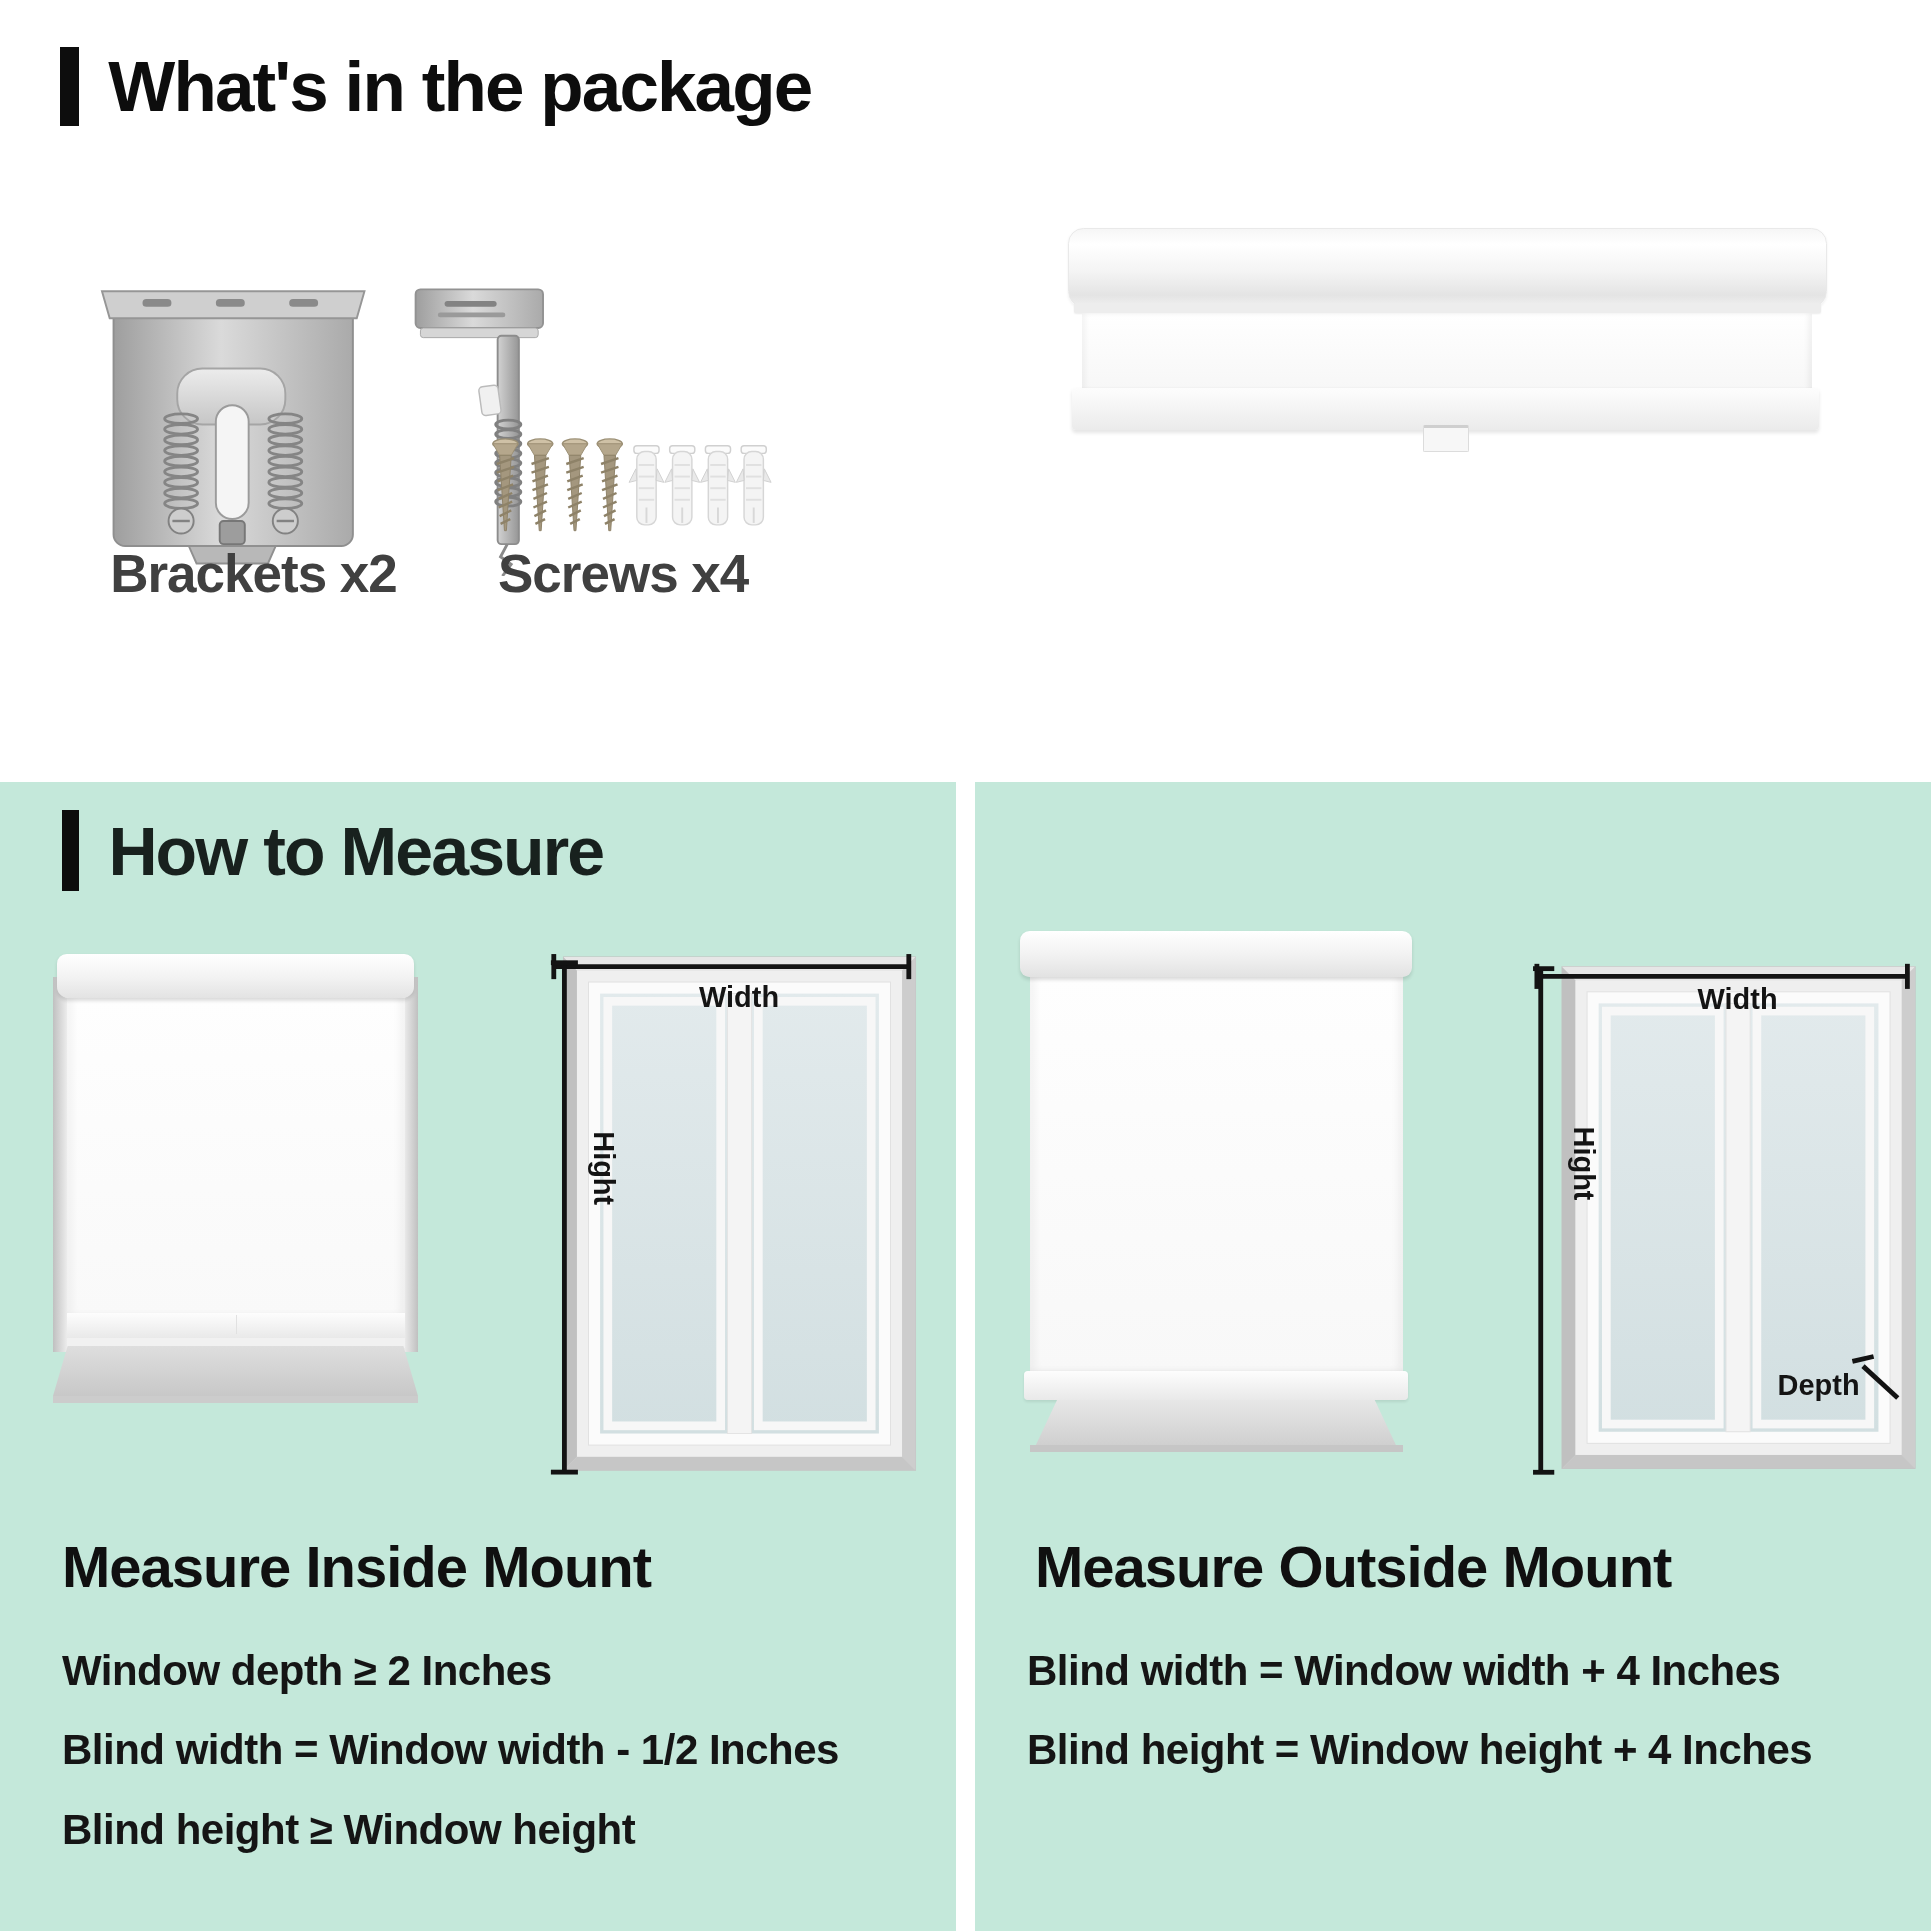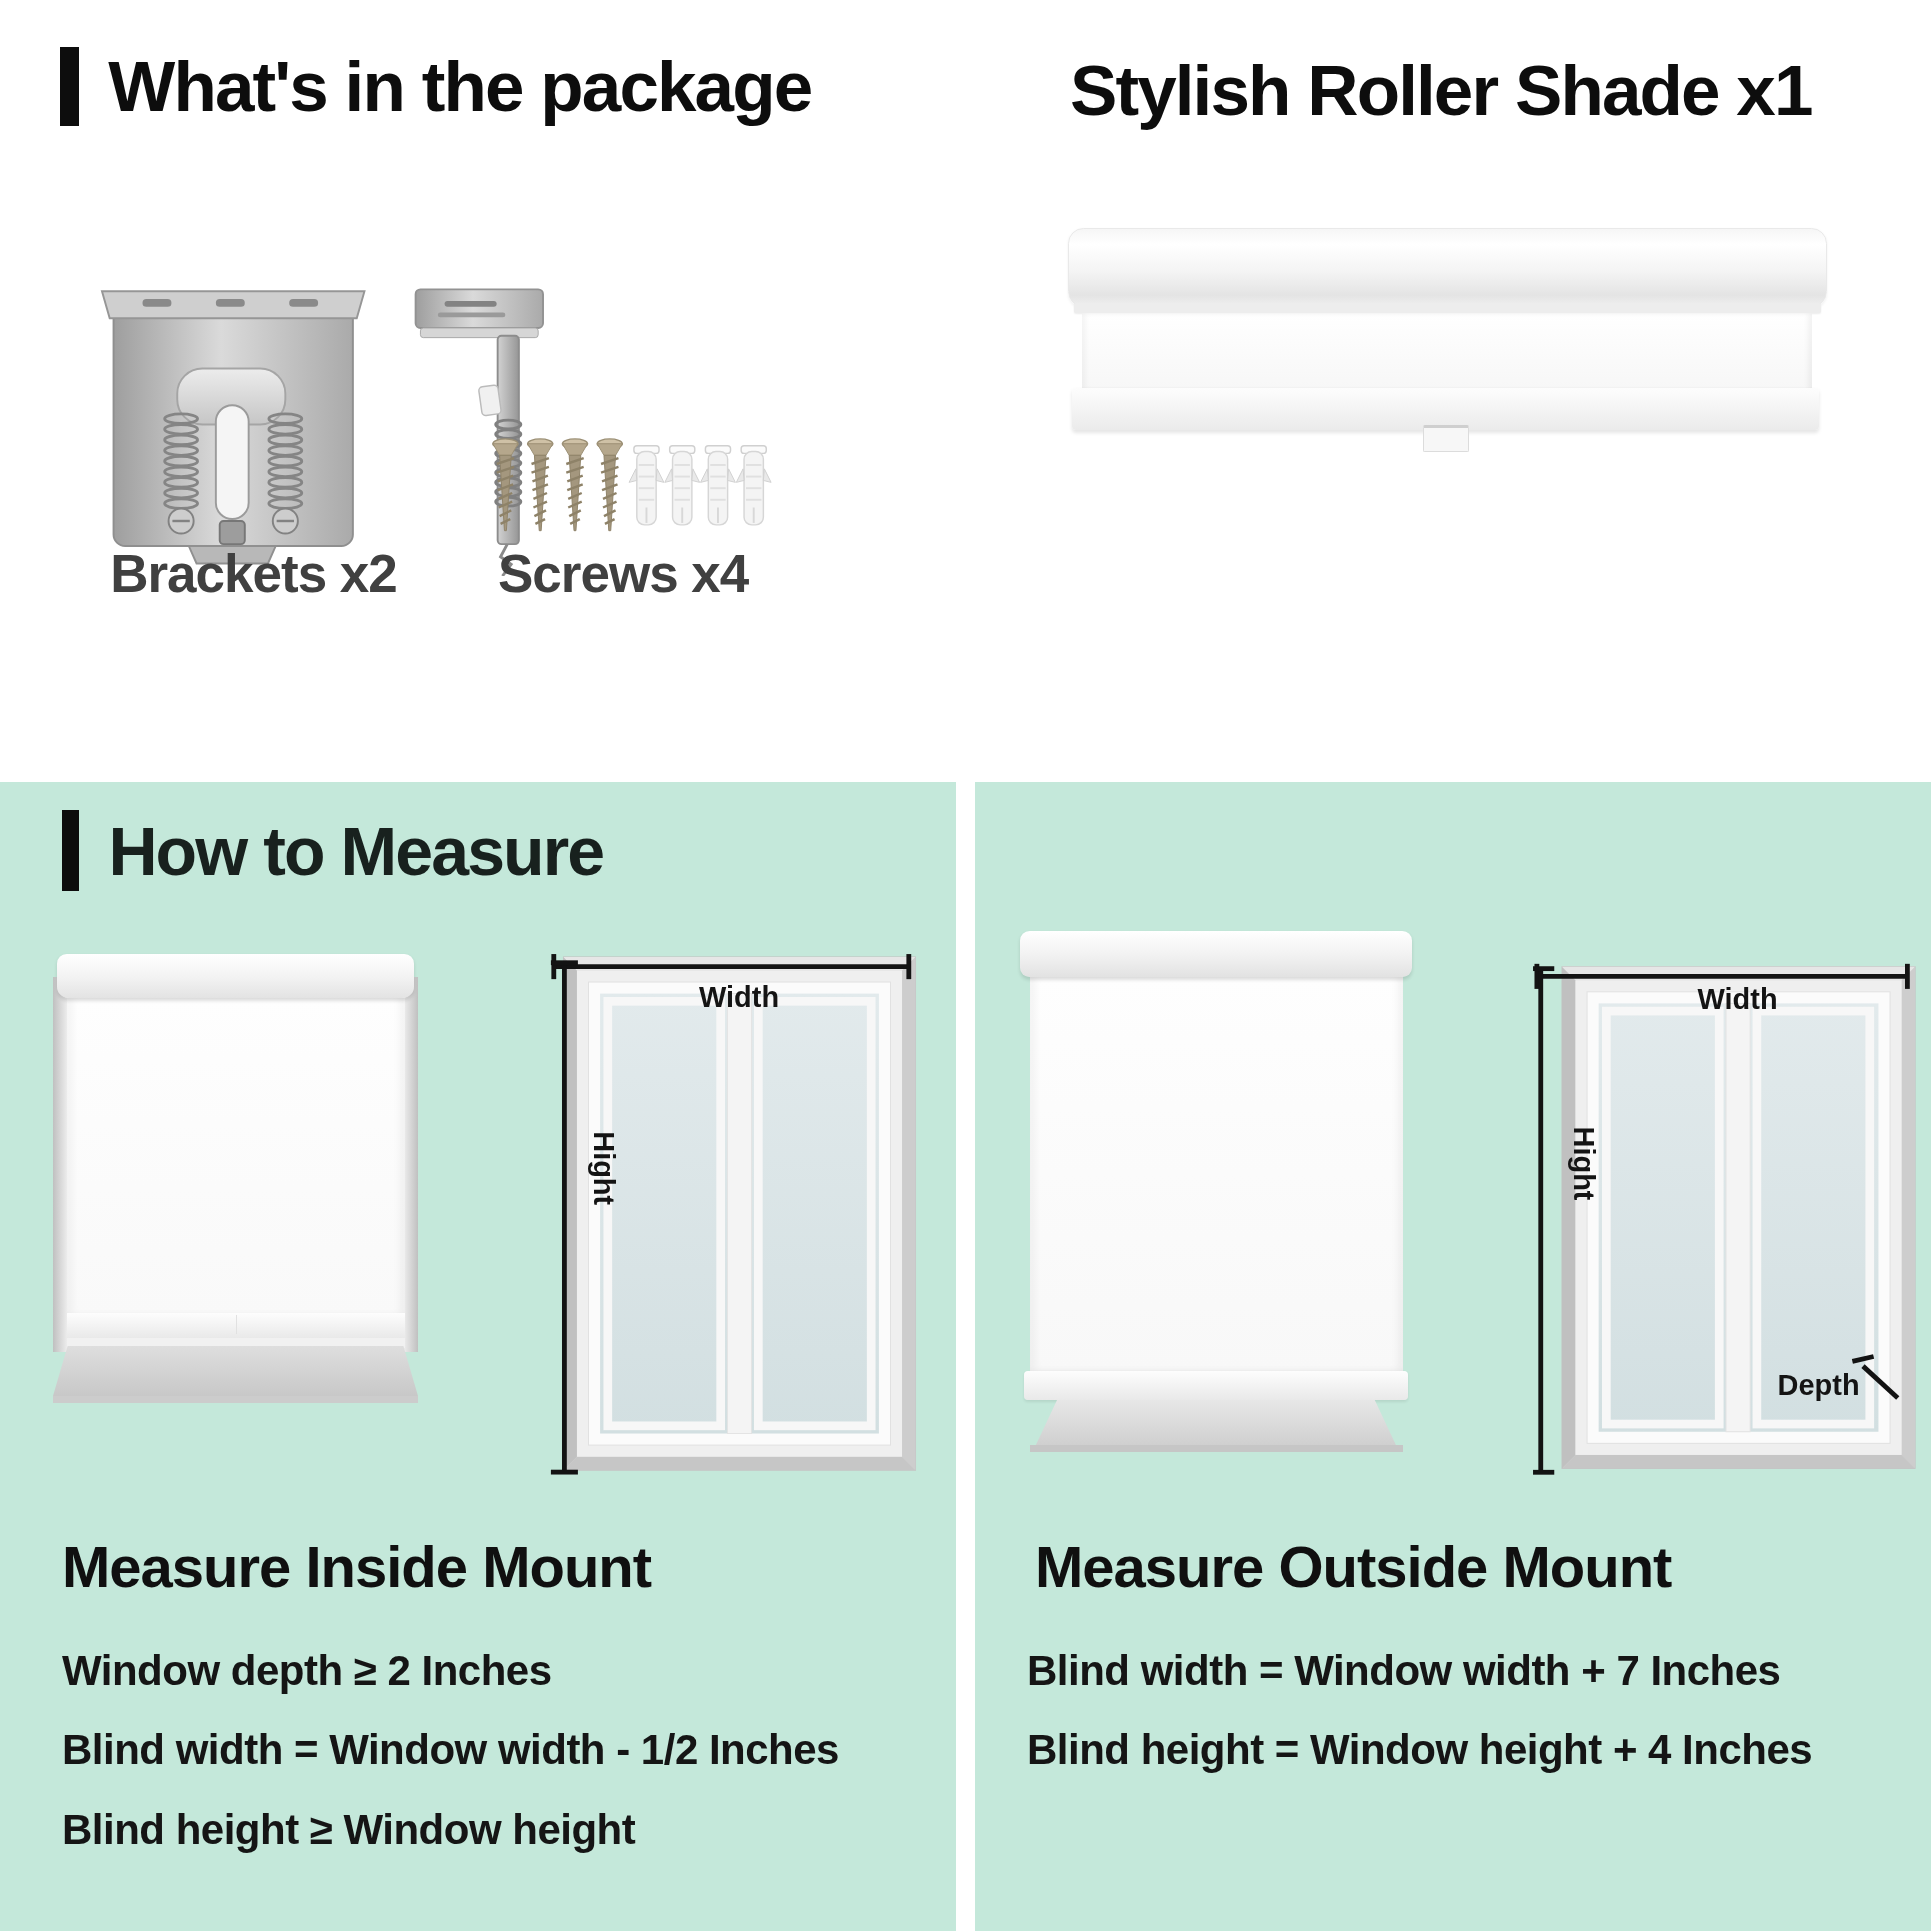--- a/index.html
+++ b/index.html
@@ -72,21 +72,20 @@
 </head>
 <body>
 
 <div class="canvas">
 
   <div class="abs h-row" style="left:60px;top:46px;height:81px;">
     <div class="h-bar" style="height:79px;"></div>
     <div class="h1">What's in the package</div>
   </div>
 
-  <div class="abs h1" style="left:1070px;top:50px;">Stylish Roller Shade x1</div>
 
   <svg class="abs" style="left:92px;top:272px;" width="488" height="304" viewBox="0 0 505 315">
     <defs>
       <linearGradient id="mgrad" x1="0" y1="0" x2="1" y2="0">
         <stop offset="0" stop-color="#9e9e9e"></stop>
           <stop offset="0.45" stop-color="#dadada"></stop>
           <stop offset="1" stop-color="#aaaaaa"></stop>
       </linearGradient>
       <linearGradient id="tgrad" x1="0" y1="0" x2="0" y2="1">
         <stop offset="0" stop-color="#ececec"></stop>
@@ -381,17 +380,17 @@
     <text transform="translate(42,212) rotate(90)" text-anchor="middle" font-size="30" font-weight="bold" fill="#141414">Hight</text>
     <text x="296" y="452" text-anchor="middle" font-size="30" font-weight="bold" fill="#141414">Depth</text>
   </svg>
 
   <div class="abs h2" style="left:62px;top:1533px;">Measure Inside Mount</div>
   <div class="abs body-line" style="left:62px;top:1647px;">Window depth ≥ 2 Inches</div>
   <div class="abs body-line" style="left:62px;top:1726px;">Blind width = Window width - 1/2 Inches</div>
   <div class="abs body-line" style="left:62px;top:1806px;">Blind height ≥ Window height</div>
 
   <div class="abs h2" style="left:1027px;top:1533px;margin-left:8px;">Measure Outside Mount</div>
-  <div class="abs body-line" style="left:1027px;top:1647px;">Blind width = Window width + 7 Inches</div>
+  <div class="abs body-line" style="left:1027px;top:1647px;">Blind width = Window width + 4 Inches</div>
   <div class="abs body-line" style="left:1027px;top:1726px;">Blind height = Window height + 4 Inches</div>
 
 </div>
 
 
 </body></html>

